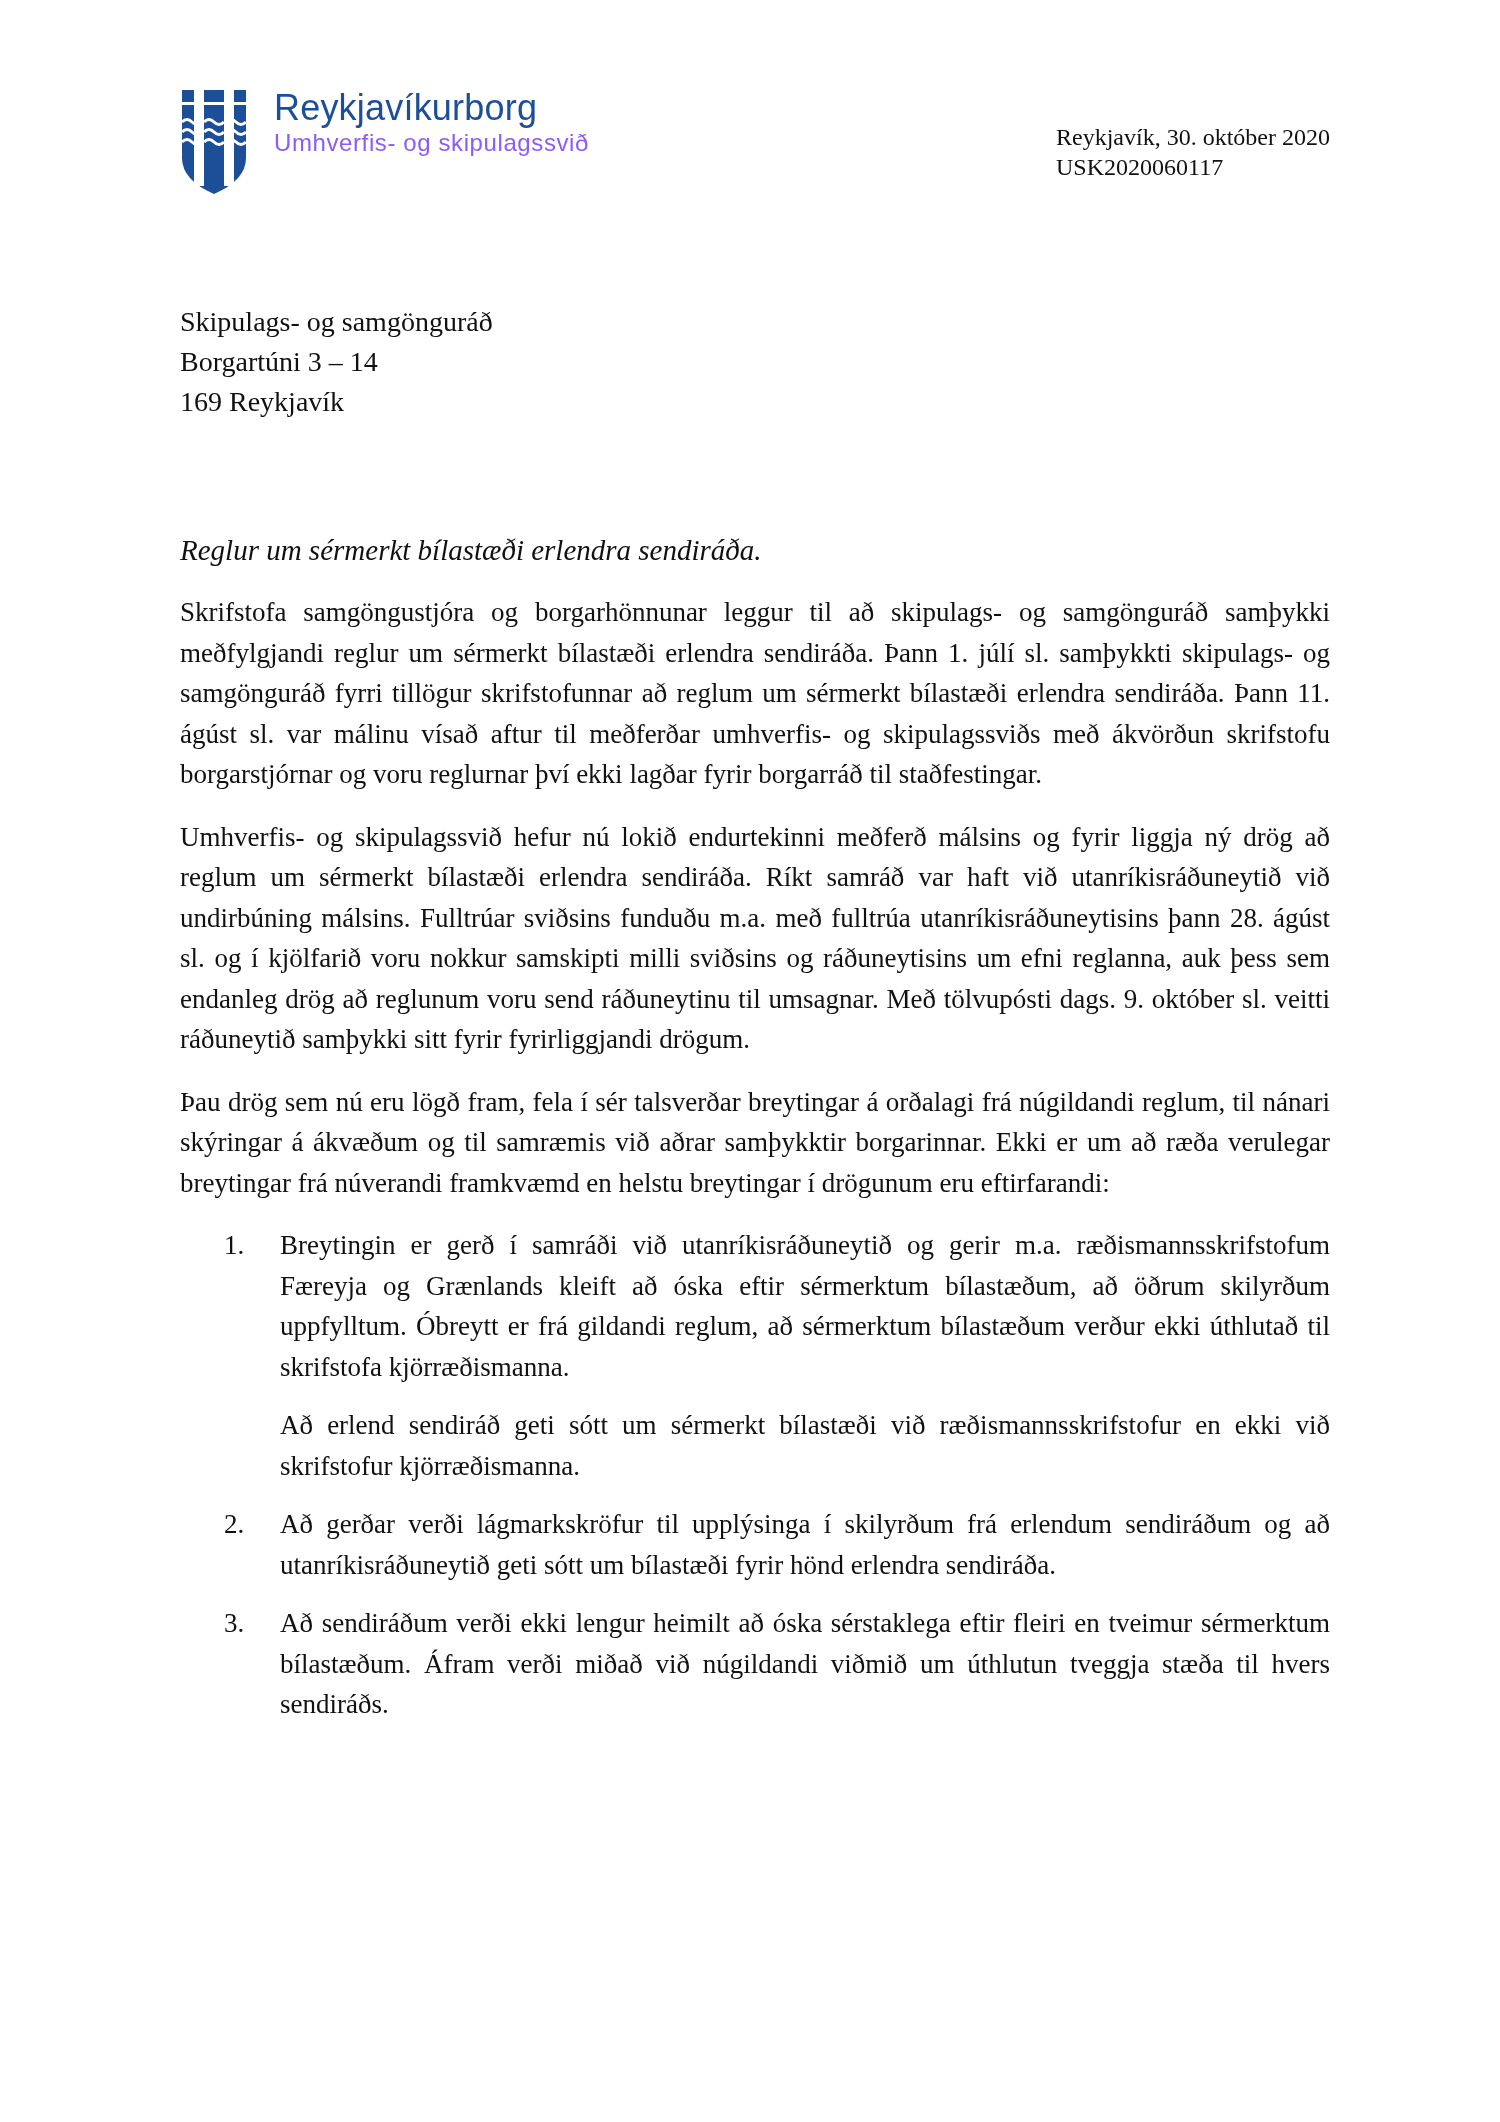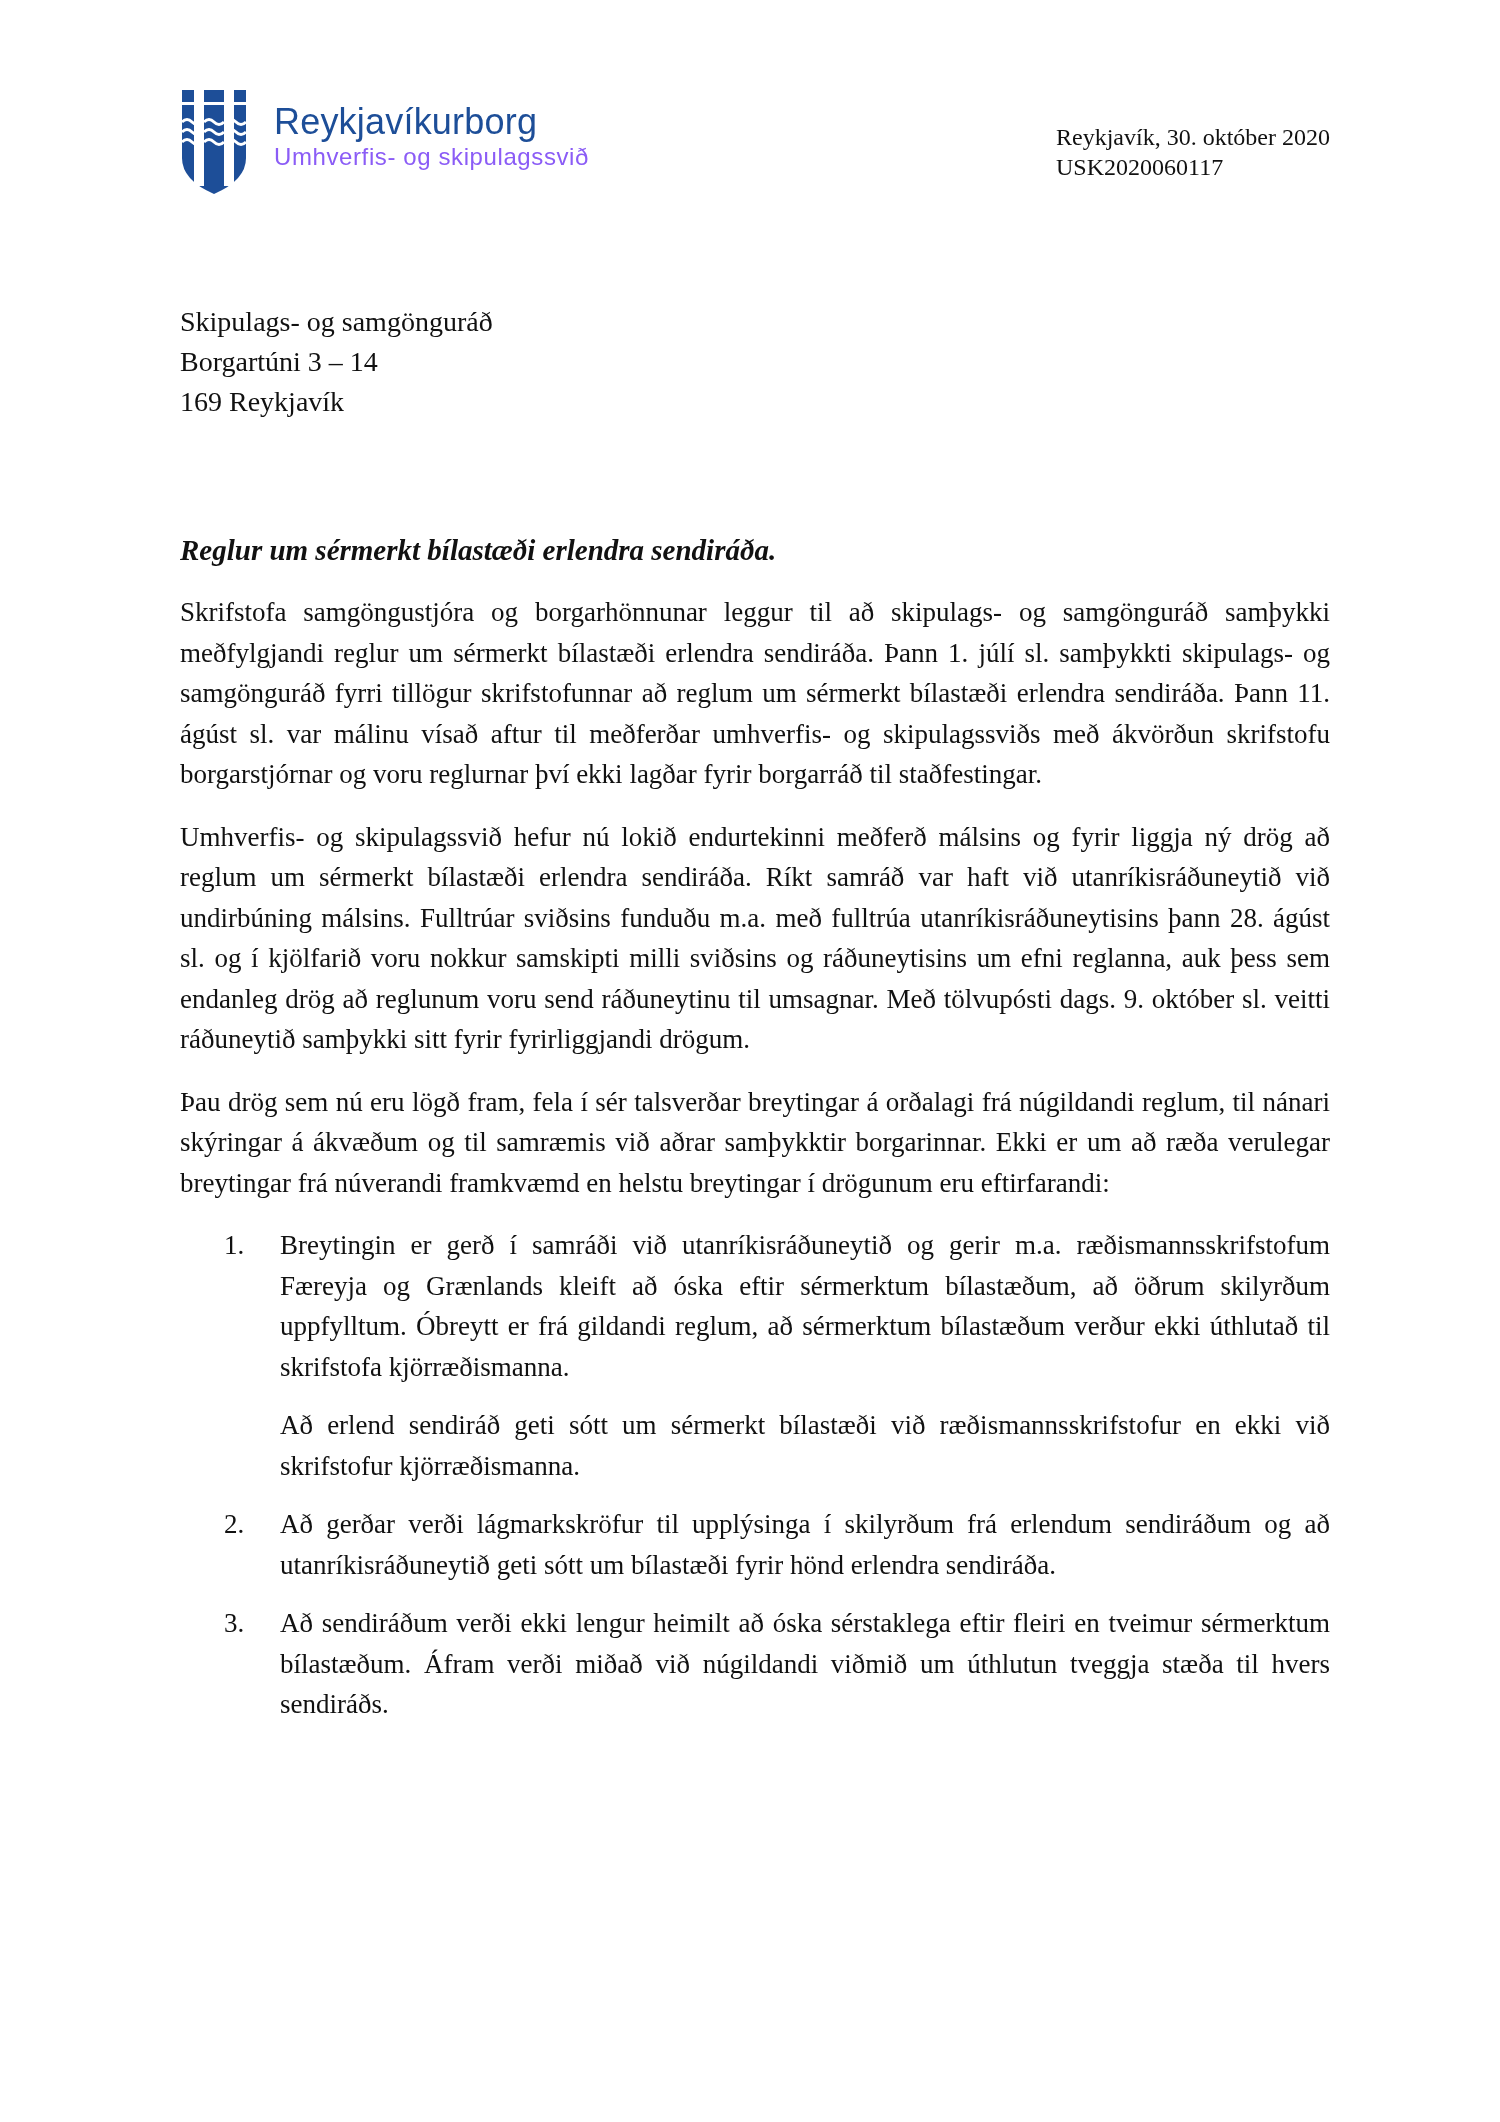--- a/index.html
+++ b/index.html
@@ -3,30 +3,30 @@
   <meta charset="utf-8">
   <style>
     html, body { margin: 0; padding: 0; background: #ffffff; }
     body {
       width: 1500px; height: 2122px; position: relative; overflow: hidden;
       font-family: "Liberation Serif", "DejaVu Serif", serif;
       color: #111111;
     }
     .logo { position: absolute; left: 180px; top: 88px; display: flex; align-items: flex-start; }
     .shield { width: 68px; height: 108px; }
-    .logo-text { margin-left: 26px; margin-top: 14px; font-family: "Liberation Sans", "DejaVu Sans", sans-serif; color: #1d4e98; }
+    .logo-text { margin-left: 26px; margin-top: 0; font-family: "Liberation Sans", "DejaVu Sans", sans-serif; color: #1d4e98; }
     .logo-title { font-size: 36px; line-height: 40px; letter-spacing: 0.2px; }
     .logo-sub { font-size: 24px; line-height: 30px; letter-spacing: 0.6px; color: #8b5cf6; }
 
     .meta { position: absolute; right: 170px; top: 122px; text-align: left; font-size: 24px; line-height: 30px; }
 
     .address { position: absolute; left: 180px; top: 302px; font-size: 28px; line-height: 40px; }
 
     .content { position: absolute; left: 180px; top: 530px; width: 1150px; font-size: 27px; line-height: 40.5px; }
-    .title { font-weight: bold; font-style: italic; font-size: 29px; line-height: 40px; margin: 0 0 22px 0; }
+    .title { font-weight: normal; font-style: italic; font-size: 29px; line-height: 40px; margin: 0 0 22px 0; }
     p { margin: 0 0 22px 0; text-align: justify; }
     ol { list-style: none; margin: 0; padding: 0; }
     .li { display: flex; margin-bottom: 18px; }
     .num { width: 56px; flex: none; padding-left: 44px; box-sizing: content-box; }
     .li-body { flex: 1; }
     .li-body p { margin: 0 0 18px 0; }
     .li-body p:last-child { margin-bottom: 0; }
   </style>
 </head>
 <body>

